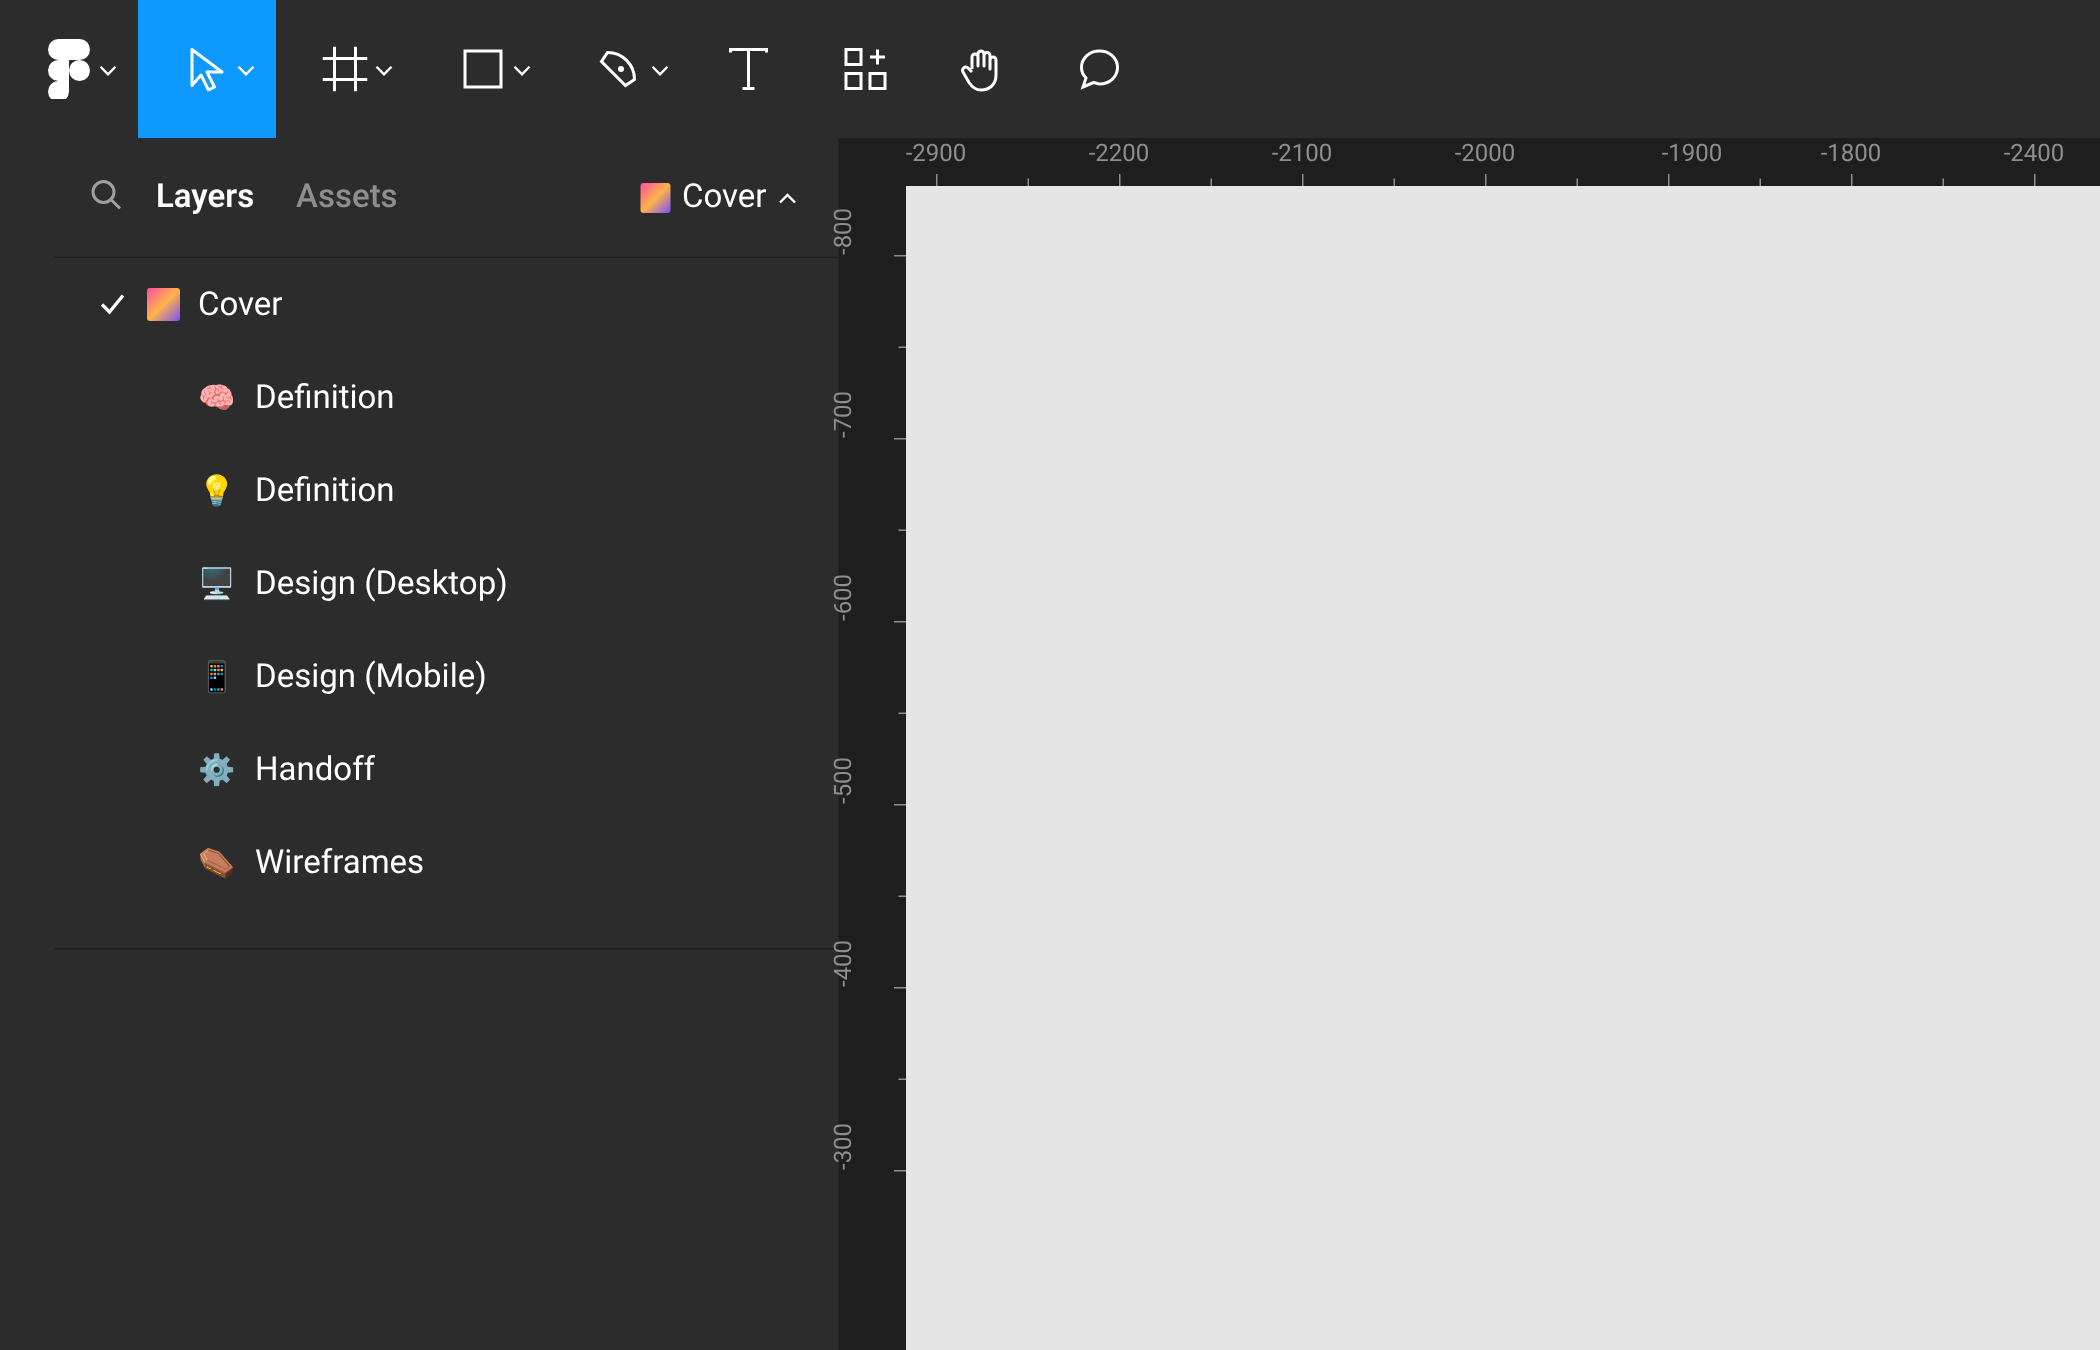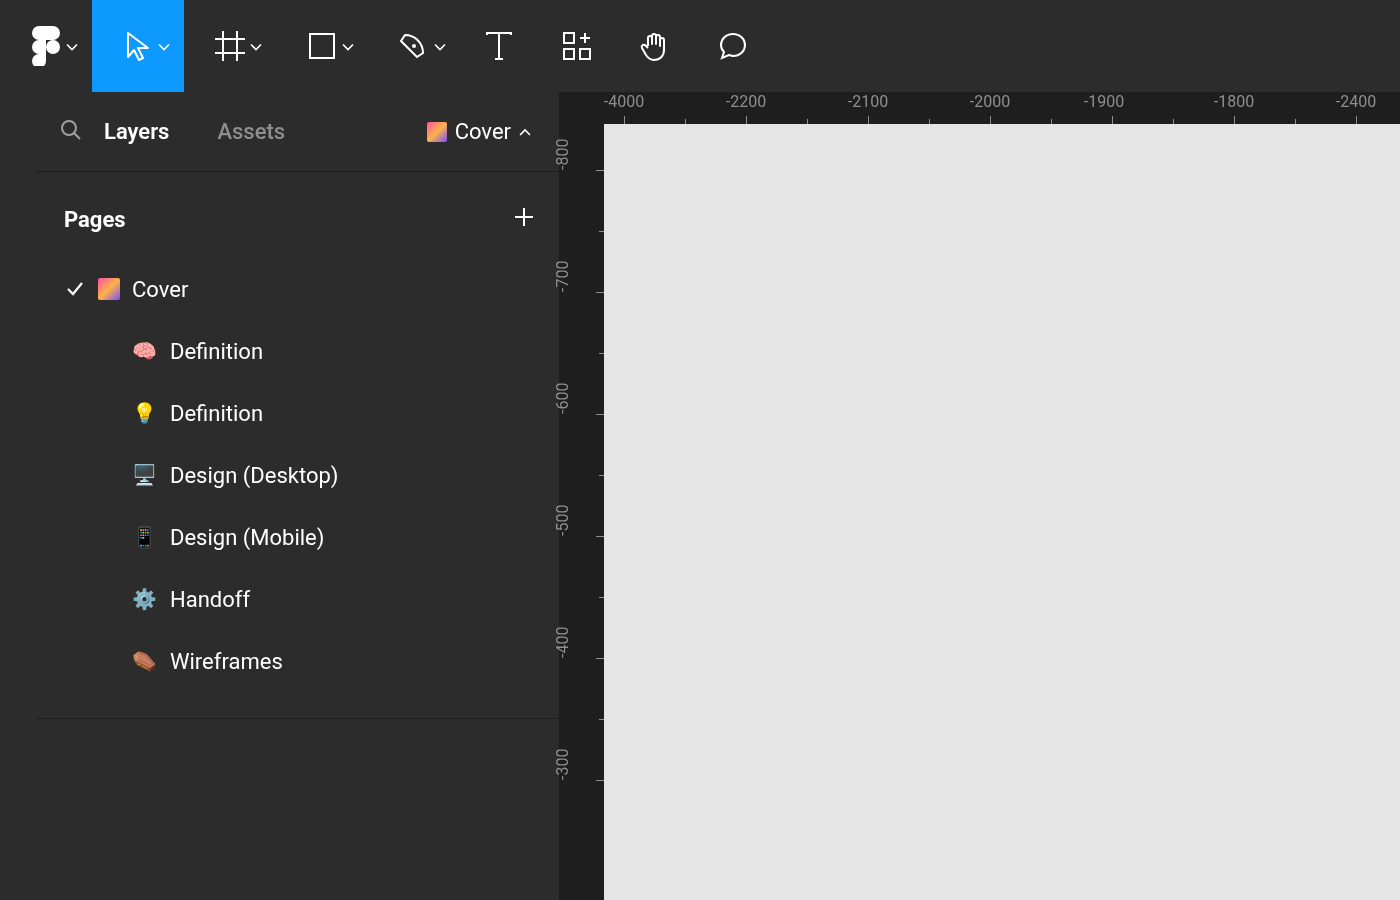--- a/index.html
+++ b/index.html
@@ -8,21 +8,21 @@
   .toolbar { height: 92px; background:#2c2c2c; display:flex; align-items:center; }
   .tool-btn { width:92px; height:92px; display:flex; align-items:center; justify-content:center; position:relative; cursor:pointer; }
   .tool-btn.active { background:#0d99ff; }
   .tool-btn .chev { position:absolute; right:14px; top:50%; transform:translateY(-50%); }
   .tool-icon svg { display:block; }
   
   .left-panel { position:absolute; top:92px; left:0; width:560px; bottom:0; background:#2c2c2c; border-right:1px solid #1e1e1e;padding-left:36px; }
   .panel-hdr { height:80px; display:flex; align-items:center; padding:0 28px 0 24px; border-bottom:1px solid #1e1e1e; }
   .search-ico { opacity:.55; margin-right:22px; cursor:pointer; }
   .tab { font-size:22px; font-weight:600; margin-right:28px; cursor:pointer; }
-  .tab.inactive { color:#8e8e8e; font-weight:500;margin-left:20px; }
+  .tab.inactive { color:#8e8e8e; font-weight:500; }
   .spacer { flex:1; }
   .page-sel { display:flex; align-items:center; gap:8px; font-size:22px; cursor:pointer; }
   .page-sel .thumb { width:20px; height:20px; background:linear-gradient(135deg,#ff4da6 0%,#ffb347 50%,#7b4dff 100%); border-radius:2px; }
   
   .pages-hdr { display:flex; align-items:center; padding:34px 24px 26px 28px; }
   .pages-title { font-size:22px; font-weight:700; }
   .add-btn { cursor:pointer; }
   .page-list { padding:0 0 26px 0; border-bottom:1px solid #1e1e1e; }
   .page-item { display:flex; align-items:center; height:62px; padding-left:28px; font-size:22px; cursor:pointer; gap:12px; }
   .page-item .check { width:22px; display:flex; justify-content:center; }
@@ -164,29 +164,20 @@
     <span class="spacer"></span>
     <span class="page-sel">
       <span class="thumb"></span>
       <span>Cover</span>
       <svg width="12" height="8" viewBox="0 0 12 8">
           <path d="M1 7l5-5 5 5" stroke="#fff" stroke-width="1.6" fill="none"></path>
         </svg>
     </span>
   </div>
 
-  <div class="pages-hdr">
-    <span class="pages-title">Pages</span>
-    <span class="spacer"></span>
-    <span class="add-btn">
-      <svg width="22" height="22" viewBox="0 0 22 22">
-          <path d="M11 2v18M2 11h18" stroke="#fff" stroke-width="2"></path>
-        </svg>
-    </span>
-  </div>
 
   <div class="page-list" id="page-list">
       <div class="page-item">
         <span class="check">
           <svg width="16" height="14" viewBox="0 0 16 14">
             <path d="M1 7l5 5L15 1" stroke="#fff" stroke-width="2.2" fill="none"></path>
           </svg>
         </span>
         <span class="thumb"></span>
         <span>Cover</span>
@@ -225,33 +216,33 @@
         <span class="check"></span>
         <span class="indent"></span>
         <span class="ico">⚰️</span>
         <span>Wireframes</span>
       </div>
     </div>
 </div>
 
 <div class="canvas-area">
   <div class="ruler-h" id="ruler-h">
-      <div class="tick-major" style="left: 20px;">-4000</div>
+      <div class="tick-major" style="left: 20px;">-2900</div>
       <div class="tick-line" style="left: 20px;"></div>
       <div class="tick-line minor" style="left: 81px;"></div>
       <div class="tick-major" style="left: 142px;">-2200</div>
       <div class="tick-line" style="left: 142px;"></div>
       <div class="tick-line minor" style="left: 203px;"></div>
       <div class="tick-major" style="left: 264px;">-2100</div>
       <div class="tick-line" style="left: 264px;"></div>
       <div class="tick-line minor" style="left: 325px;"></div>
       <div class="tick-major" style="left: 386px;">-2000</div>
       <div class="tick-line" style="left: 386px;"></div>
       <div class="tick-line minor" style="left: 447px;"></div>
-      <div class="tick-major" style="left: 500px;">-1900</div>
+      <div class="tick-major" style="left: 524px;">-1900</div>
       <div class="tick-line" style="left: 508px;"></div>
       <div class="tick-line minor" style="left: 569px;"></div>
       <div class="tick-major" style="left: 630px;">-1800</div>
       <div class="tick-line" style="left: 630px;"></div>
       <div class="tick-line minor" style="left: 691px;"></div>
       <div class="tick-major" style="left: 752px;">-2400</div>
       <div class="tick-line" style="left: 752px;"></div>
     </div>
   <div class="ruler-v" id="ruler-v">
       <div class="tick-major" style="top: 46px;">-800</div>

